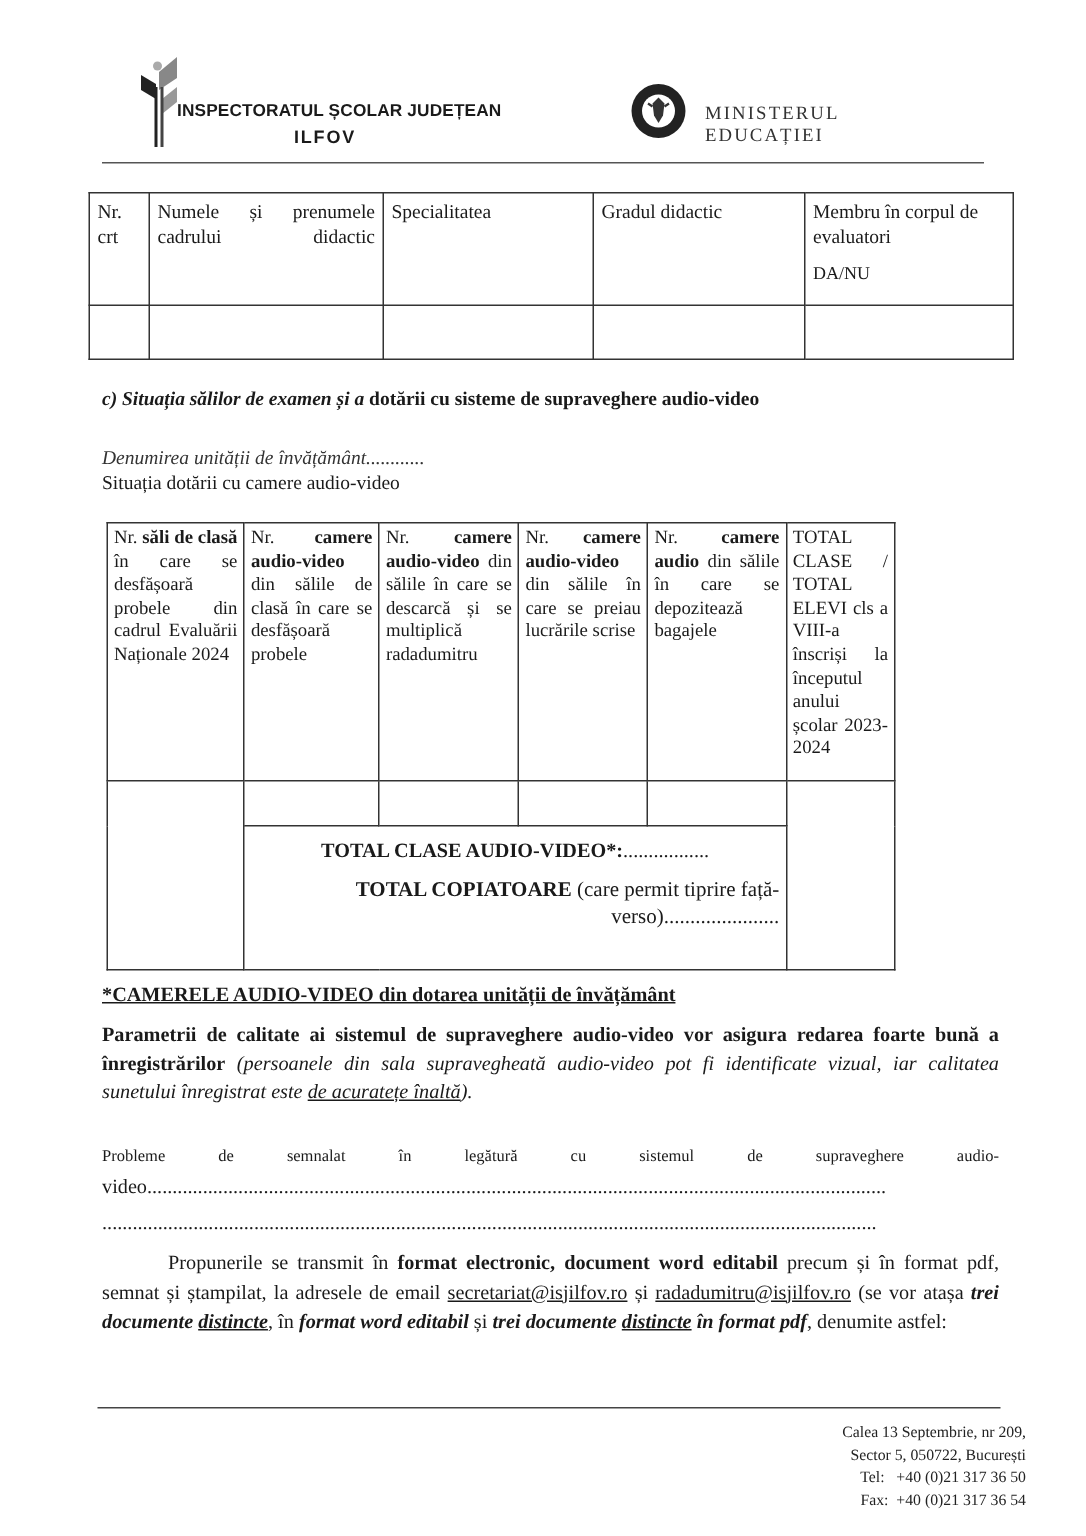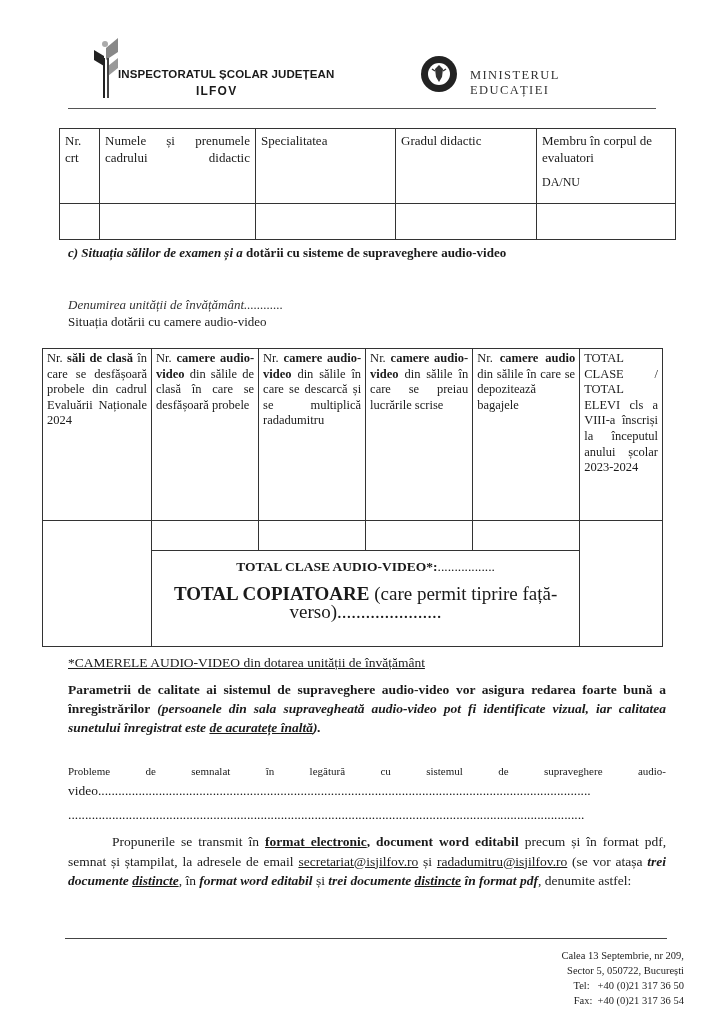--- a/index.html
+++ b/index.html
@@ -17,50 +17,50 @@
 
   
   table { border-collapse: collapse; position: absolute; }
   td { border: 1px solid #333; vertical-align: top; font-size: 13px; line-height: 17px; padding: 3px 5px; margin-left: 29px; }
 
   .table1 { left: 59px; top: 128px; width: 617px; }
   .table1 td { height: 75px; }
   .table1 tr.empty td { height: 36px; }
   .justify { text-align: justify; text-align-last: justify; }
 
-  .section-c { position: absolute; left: 68px; top: 245px; font-size: 13px; font-weight: bold; }
+  .section-c { position: absolute; left: 68px; top: 258px; font-size: 13px; font-weight: bold; }
   .section-c .it { font-style: italic; }
   .unit-name { position: absolute; left: 68px; top: 297px; font-size: 13px; font-style: italic; color: #333; }
   .dotare { position: absolute; left: 68px; top: 314px; font-size: 13px; }
 
-  .table2 { left: 42px; top: 348px; width: 621px; }
+  .table2 { left: 71px; top: 348px; width: 526px; }
   .table2 td { font-size: 12.5px; line-height: 15.6px; padding: 2px 4px; }
   .table2 .hdr td { height: 172px; }
   .table2 .col-first { width: 108px; }
   .table2 .col-mid { width: 106px; }
   .table2 .col-last { width: 82px; }
   .just-lines { text-align: justify; }
   .table2 .data-row td { height: 30px; }
   .totals-cell { text-align: center; padding-top: 8px !important; height: 96px; }
   .totals-cell .line1 { font-weight: bold; font-size: 13.5px; }
-  .totals-cell .line2 { font-size: 19px; margin-top: 10px; line-height: 18px; }
+  .totals-cell .line2 { font-size: 14px; margin-top: 10px; line-height: 18px; text-align: right; }
   .totals-cell .line2 b { font-weight: bold; }
 
-  .cam-title { position: absolute; left: 68px; top: 655px; font-size: 13.5px; font-weight: normal; text-decoration: underline; }
+  .cam-title { position: absolute; left: 68px; top: 655px; font-size: 13.5px; font-weight: bold; text-decoration: underline; }
   .params { position: absolute; left: 68px; top: 680px; width: 598px; font-size: 13.5px; line-height: 19px; text-align: justify; }
-  .params .it { font-style: italic; font-weight: bold; }
+  .params .it { font-style: italic; font-weight: normal; }
   .params .u { text-decoration: underline; }
 
   .probleme { position: absolute; left: 68px; top: 762px; width: 598px; font-size: 11px; line-height: 19px; text-align: justify; text-align-last: justify; font-family: Liberation Serif, serif; }
   .probleme2 { position: absolute; left: 68px; top: 781px; width: 598px; font-size: 13.5px; line-height: 19px; white-space: nowrap; overflow: hidden; }
   .dots-line { position: absolute; left: 68px; top: 805px; width: 598px; font-size: 13.5px; line-height: 19px; white-space: nowrap; overflow: hidden; }
 
   .propuneri { position: absolute; left: 68px; top: 832px; width: 598px; font-size: 13.5px; line-height: 19.5px; text-align: justify; text-indent: 44px; }
   .propuneri b { font-weight: bold; }
-  .propuneri .bu { font-weight: bold; text-decoration: underline; }
+  .propuneri .bu { font-weight: bold; }
   .propuneri .bi { font-weight: bold; font-style: italic; }
   .propuneri .biu { font-weight: bold; font-style: italic; text-decoration: underline; }
   .propuneri .link { text-decoration: underline; }
 
   .footer-rule { position: absolute; left: 65px; top: 938px; width: 602px; border-top: 1.2px solid #444; }
   .footer-addr { position: absolute; right: 40px; top: 948px; text-align: right; font-family: "Liberation Serif", serif; font-size: 10.5px; line-height: 15px; color: #222; }
 </style>
 </head>
 <body>
 

